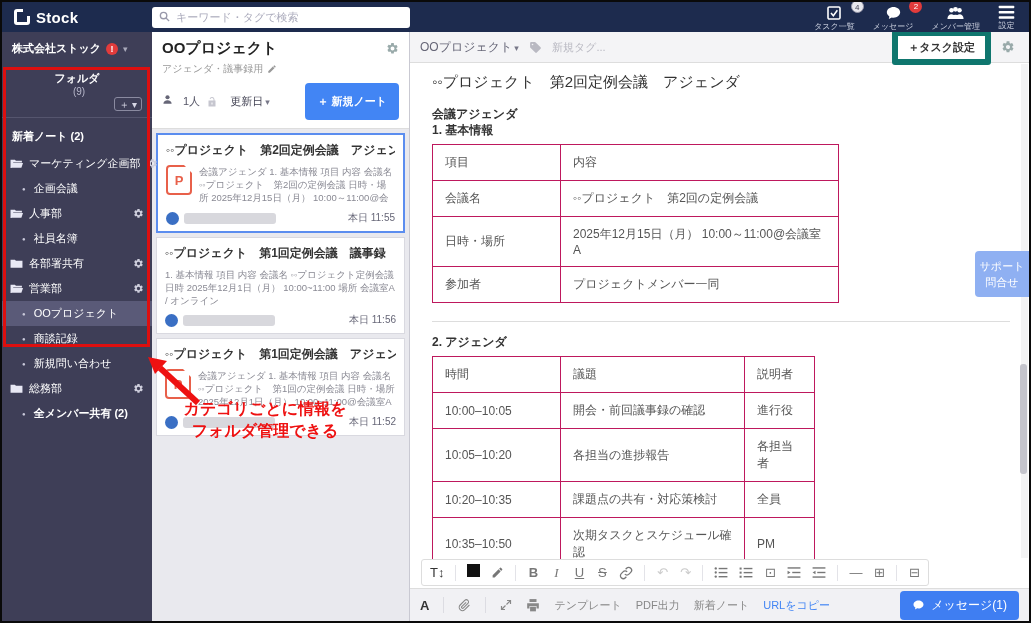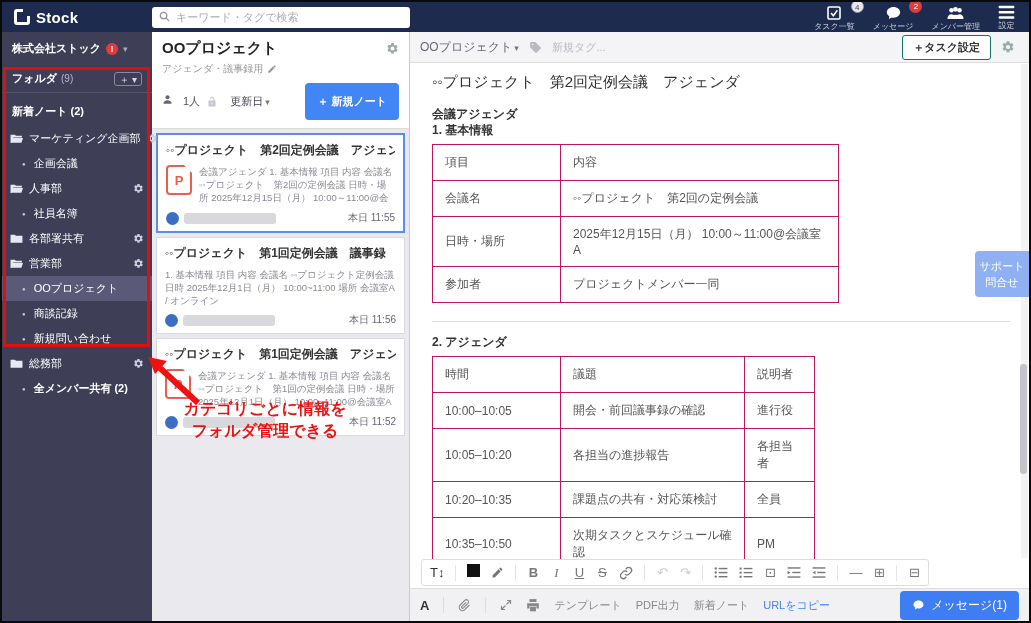--- a/index.html
+++ b/index.html
@@ -21,21 +21,21 @@
   .top-nav-item .lbl { font-size:8px; color:#cfd4e2; margin-top:0px; white-space:nowrap; }
   .badge { position:absolute; top:-3px; right:-9px; min-width:13px; height:13px; border-radius:7px; font-size:8px; line-height:13px; text-align:center; padding:0 2px; }
   .badge.gray { background:#e8e8ee; color:#445; border:1px solid #99a; }
   .badge.red { background:#e23b3b; color:#fff; }
 
   
   .sidebar { position:absolute; left:0; top:30px; width:150px; bottom:0; background:#3e3e57; color:#fff; z-index:3; }
   .org-row { display:flex; align-items:center; gap:5px; padding:9px 10px 7px; font-size:11px; font-weight:bold; }
   .org-badge { width:12px; height:12px; background:#e23b3b; color:#fff; border-radius:50%; font-size:9px; line-height:12px; text-align:center; font-weight:bold; }
   .org-caret { color:#aab; font-size:9px; }
-  .folders-head { display:flex; align-items:center; padding:8px 10px 6px; border-bottom:1px solid #55556e; }
+  .folders-head { display:flex; align-items:center; padding:8px 10px 6px; border-bottom:1px solid #55556e;flex-direction:column; }
   .folders-title { font-size:11px; font-weight:bold; }
   .folders-count { font-size:10px; color:#b9b9cc; margin-left:4px; }
   .add-folder-btn { margin-left:auto; border:1px solid #8a8aa0; border-radius:3px; color:#d6d6e4; font-size:10px; padding:0 4px; height:14px; line-height:13px; cursor:pointer; background:transparent; }
   .side-list { padding-top:4px; font-size:11px; }
   .side-item { display:flex; align-items:center; gap:6px; padding:5px 8px; cursor:pointer; white-space:nowrap; }
   .side-item.plain { font-weight:bold; padding:7px 10px; }
   .side-item.child { padding-left:20px; }
   .side-item.child:before { content:"●"; font-size:6px; color:#c9c9da; margin-right:2px; }
   .side-item.selected { background:#5a5a78; }
   .side-item .gear { margin-left:auto; color:#cfcfdd; }
@@ -71,21 +71,21 @@
   .name-blur { width:92px; height:11px; border-radius:3px; background:#d8d8dd; }
   .note-time { margin-left:auto; font-size:10px; color:#667; }
 
   
   .main { position:absolute; left:408px; top:30px; right:0; bottom:0; background:#fff; }
   .tagbar { height:31px; background:#f4f4f6; border-bottom:1px solid #ddd; display:flex; align-items:center; padding:0 10px; gap:10px; }
   .folder-select { font-size:12px; color:#667; cursor:pointer; }
   .tag-icon { color:#b9b9c2; }
   .tag-input { border:none; background:transparent; font-size:11px; color:#333; width:120px; outline:none; }
   .tag-input::placeholder { color:#b9b9c2; }
-  .task-btn { margin-left:auto; background:#fff; border:1px solid #0f766e; border-radius:3px; font-size:11px; color:#333; padding:4px 10px; font-weight:bold; cursor:pointer; }
+  .task-btn { margin-left:auto; background:#fff; border:6px solid #0f766e; border-radius:3px; font-size:11px; color:#333; padding:4px 10px; font-weight:bold; cursor:pointer; }
   .main-gear { color:#9aa; cursor:pointer; padding-right:4px; }
   .doc { position:absolute; left:0; top:31px; right:10px; bottom:62px; overflow:hidden; padding:10px 0 0 22px; }
   .doc-title { font-size:15px; color:#333; margin-bottom:14px; }
   .sec-h { font-size:12px; font-weight:bold; color:#333; line-height:16px; }
   table.doc-tbl { border-collapse:collapse; margin-top:6px; }
   .doc-tbl td { border:1px solid #be185d; font-size:12px; color:#555; padding:9px 12px; }
   .tbl1 td:first-child { width:128px; } .tbl1 td:last-child { width:278px; }
   .tbl2 td:nth-child(1) { width:128px; } .tbl2 td:nth-child(2) { width:184px; } .tbl2 td:nth-child(3) { width:70px; }
   .doc-hr { border:none; border-top:1px solid #ddd; margin:18px 0 12px; width:578px; }
 

